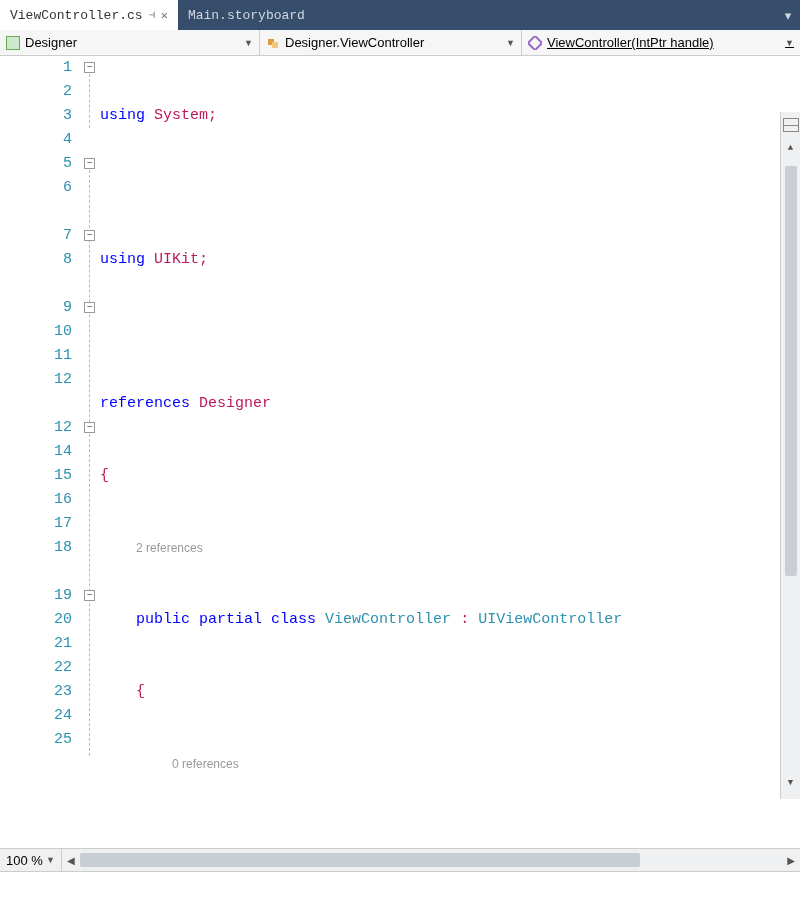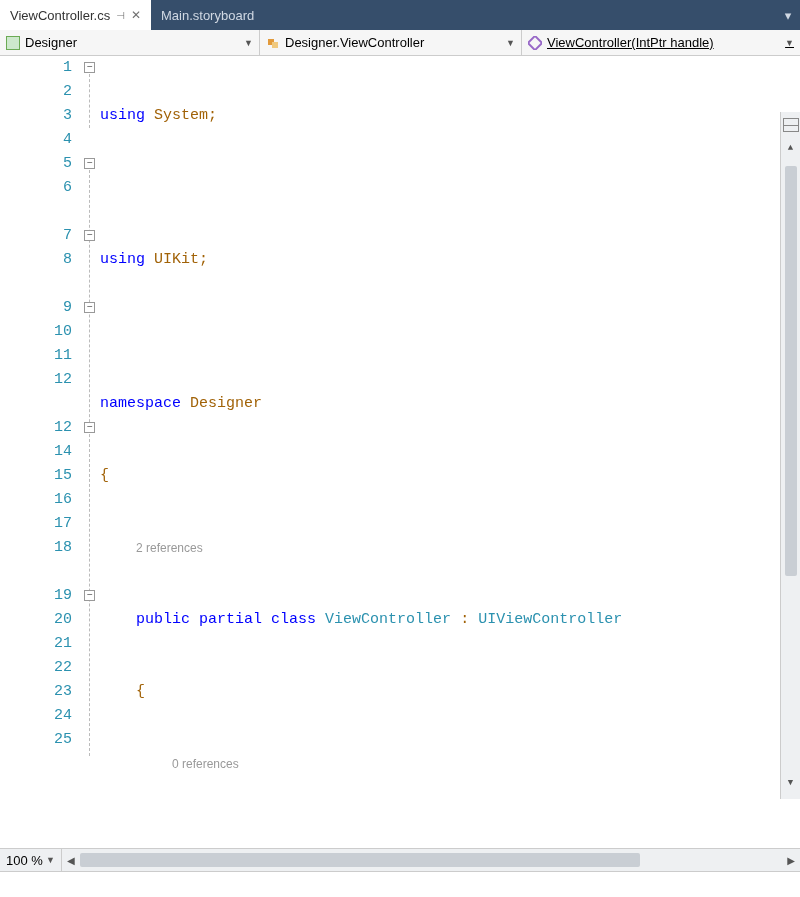--- a/index.html
+++ b/index.html
@@ -19,20 +19,21 @@
   display: flex;
   align-items: stretch;
   color: #d0d8e3;
 }
 .tab {
   display: flex;
   align-items: center;
   padding: 12px 10px;
   gap: 6px;
   cursor: pointer;
+  font-family: Liberation Mono, monospace;
 }
 .tab.active {
   background: #fff;
   color: #333;
 }
 .tab .pin { font-size: 10px; opacity: .7; }
 .tab .close { font-size: 12px; opacity: .7; }
 .tab-bar-spacer { flex: 1; }
 .tab-bar-dropdown {
   width: 24px;
@@ -155,21 +156,21 @@
 .codelens {
   color: #999;
   font-family: "Segoe UI", sans-serif;
   font-size: 12px;
   height: 24px;
   display: flex;
   align-items: center;
 }
 .kw { color: #0000ff; }
 .type { color: #2b91af; }
-.txt { color: #a16207; }
+.txt { color: #be185d; }
 
 .bottom-bar {
   height: 23px;
   background: #eef0f2;
   border-top: 1px solid #ccc;
   display: flex;
   align-items: center;
 }
 .zoom {
   padding: 0 6px;
@@ -280,21 +281,21 @@
     <div class="fold-box" style="top:246px">−</div>
     <div class="fold-box" style="top:366px">−</div>
     <div class="fold-box" style="top:534px">−</div>
   </div>
 
   <div class="code-area">
     <div class="line"><span class="kw">using</span><span class="txt"> System;</span></div>
     <div class="line"></div>
     <div class="line"><span class="kw">using</span><span class="txt"> UIKit;</span></div>
     <div class="line"></div>
-    <div class="line"><span class="kw">namespace</span><span class="txt"> Designer</span></div>
+    <div class="line"><span class="kw">references</span><span class="txt"> Designer</span></div>
     <div class="line"><span class="txt">{</span></div>
     <div class="codelens" style="padding-left:36px">2 references</div>
     <div class="line" style="padding-left:36px"><span class="kw">public</span> <span class="kw">partial</span> <span class="kw">class</span> <span class="type">ViewController</span><span class="txt"> : </span><span class="type">UIViewController</span></div>
     <div class="line" style="padding-left:36px"><span class="txt">{</span></div>
     <div class="codelens" style="padding-left:72px">0 references</div>
     
     
     
     
     

